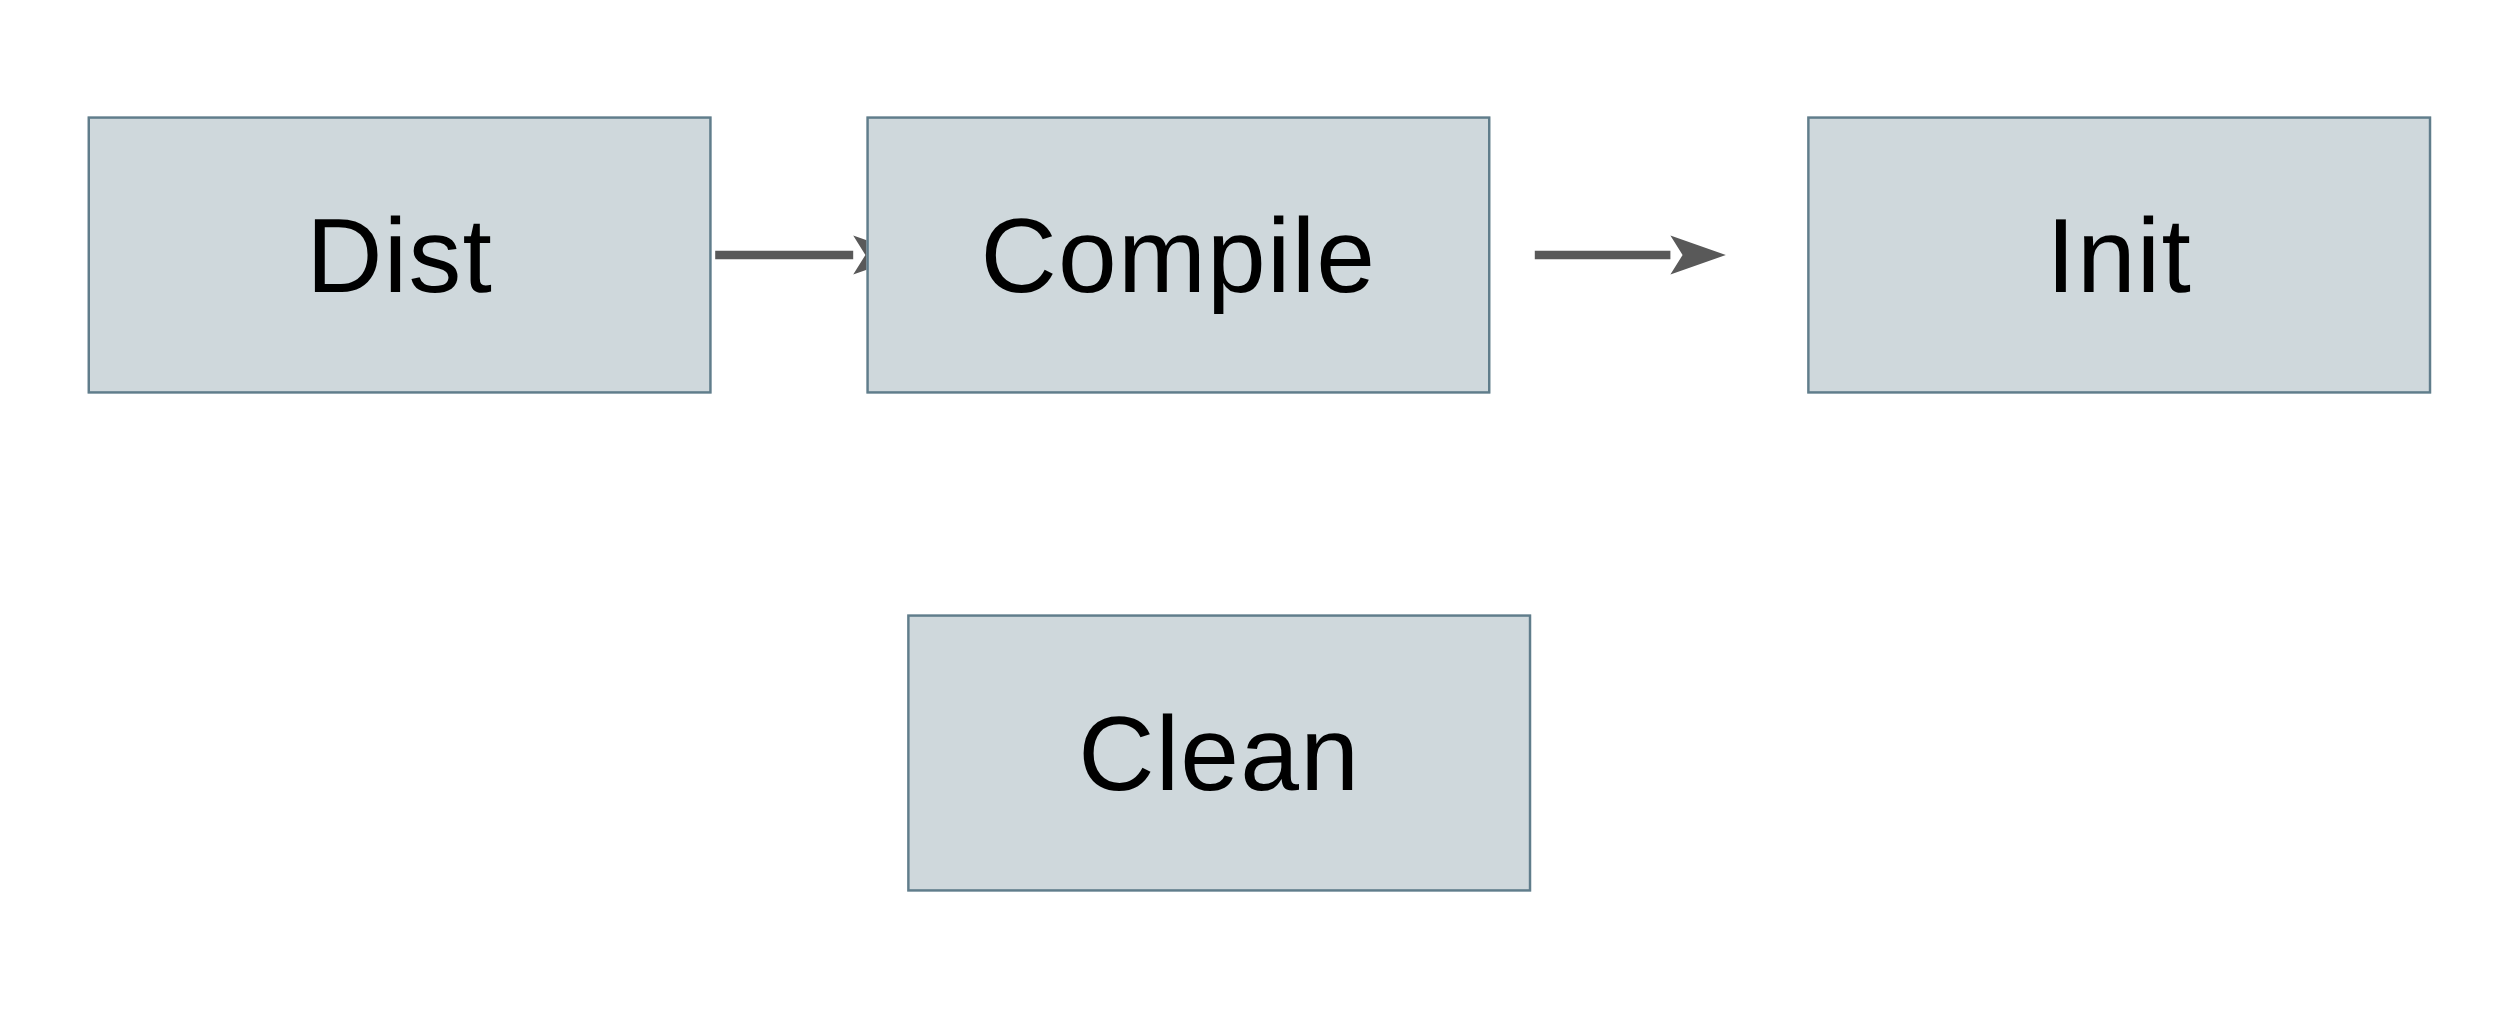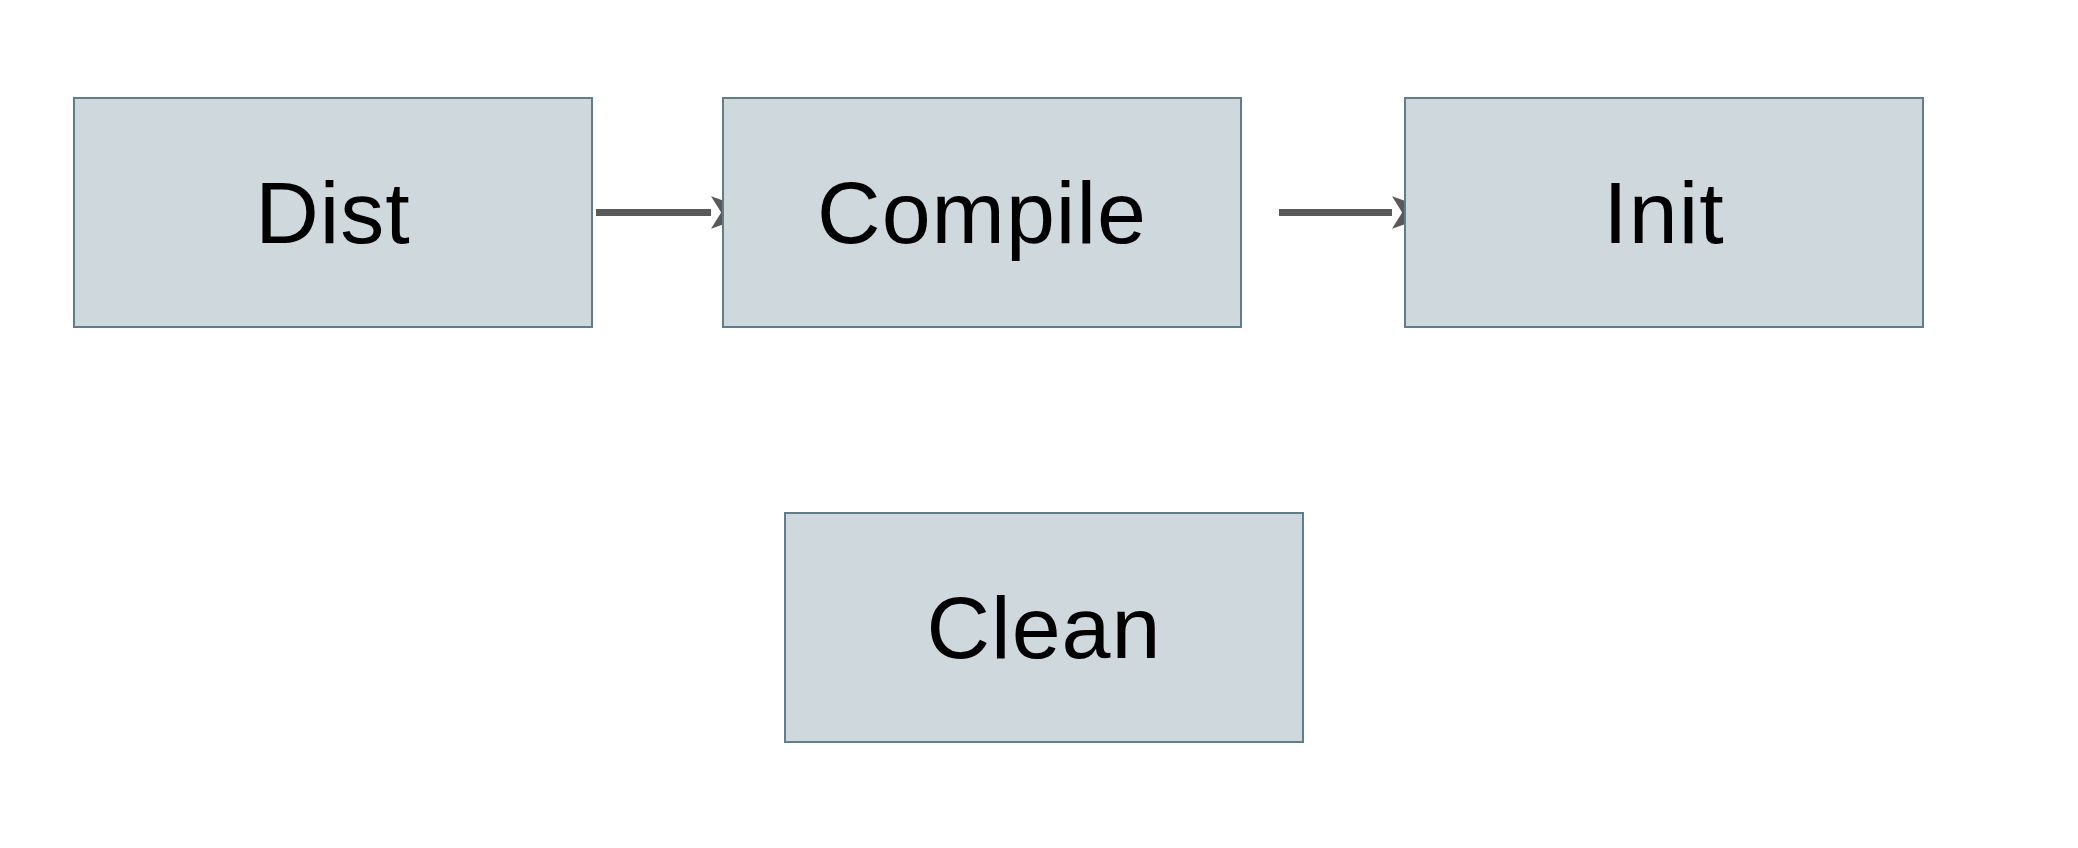--- a/index.html
+++ b/index.html
@@ -29,22 +29,22 @@
   .node-label {
     font-size: 88px;
     font-weight: 400;
     color: #000000;
     letter-spacing: 1px;
     line-height: 1;
     user-select: none;
   }
   #node-dist    { left: 73px;   top: 97px;  }
   #node-compile { left: 722px;  top: 97px;  }
-  #node-init    { left: 1404px; top: 97px;  }
-  #node-clean   { left: 756px;  top: 512px; margin-left: 28px; }
+  #node-init    { left: 1506px; top: 97px;  }
+  #node-clean   { left: 756px;  top: 512px; }
 
   .edges-layer {
     position: absolute;
     left: 0;
     top: 0;
     width: 2078px;
     height: 848px;
     pointer-events: none;
   }
   .edges-layer line {

